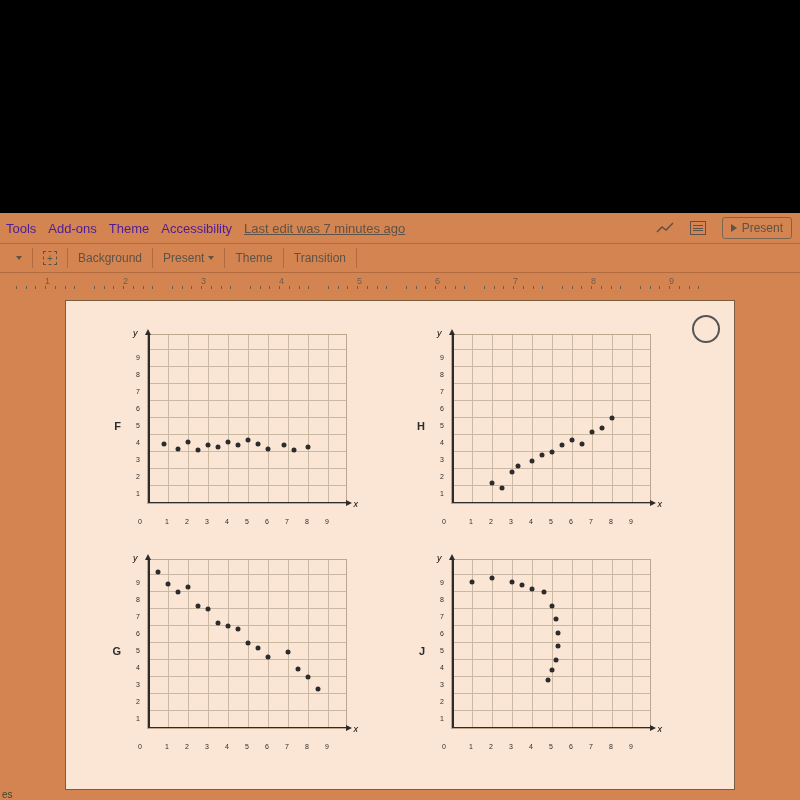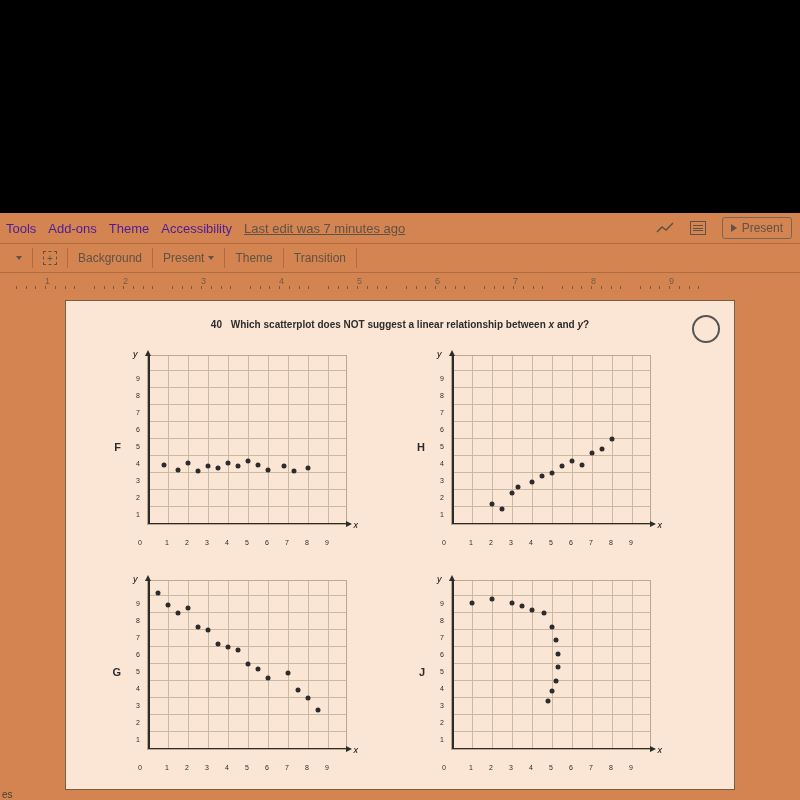--- a/index.html
+++ b/index.html
@@ -169,24 +169,20 @@
         <span class="ruler-tick" style="left: 649.25px;"></span>
         <span class="ruler-tick" style="left: 659px;"></span>
         <span class="ruler-tick" style="left: 668.75px;"></span>
         <span class="ruler-tick" style="left: 678.5px;"></span>
         <span class="ruler-tick" style="left: 688.25px;"></span>
       </div>
   </div>
 
   <div class="canvas-area">
     <div class="slide">
-      <div class="q-header">
-        <span class="num">40</span>
-        <span>Which scatterplot does NOT suggest a linear relationship between </span><span class="it">x</span><span> and </span><span class="it">y</span><span>?</span>
-      </div>
       <div class="circle-ans"></div>
       <div class="charts" id="charts-grid">
           <div class="chart-cell">
             <div class="chart-label">F</div>
             <div class="plot-wrap">
               <span class="tick-label-y" style="bottom: 23px;">1</span>
               <span class="tick-label-y" style="bottom: 40px;">2</span>
               <span class="tick-label-y" style="bottom: 57px;">3</span>
               <span class="tick-label-y" style="bottom: 74px;">4</span>
               <span class="tick-label-y" style="bottom: 91px;">5</span>

